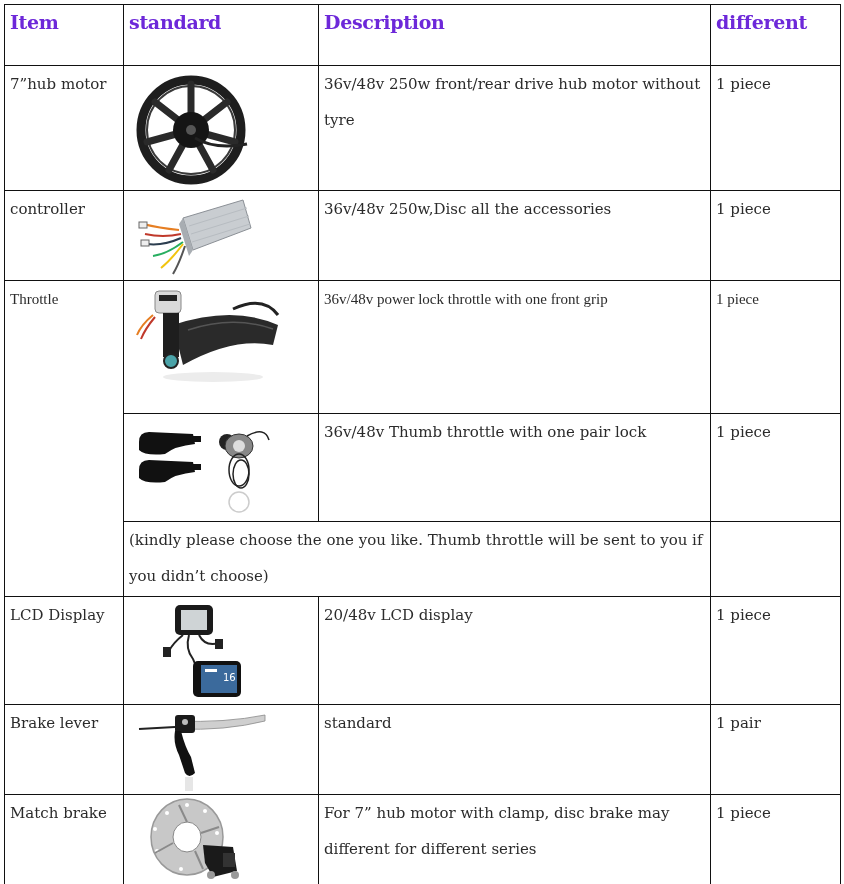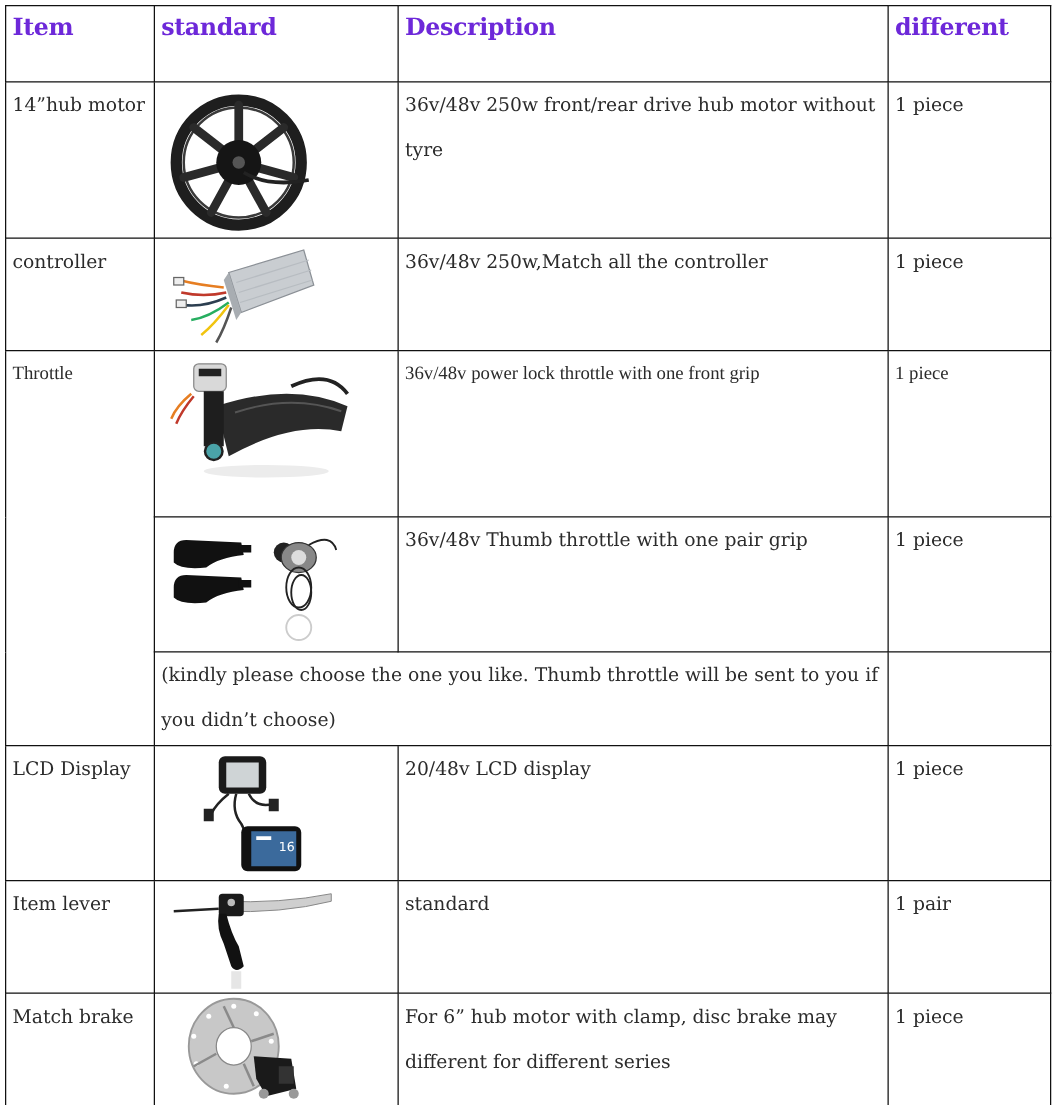--- a/index.html
+++ b/index.html
@@ -39,21 +39,21 @@
     <tr>
       <th>Item</th>
       <th>standard</th>
       <th>Description</th>
       <th>different</th>
     </tr>
   </thead>
   <tbody>
 
     <tr class="r1">
-      <td>14”hub motor</td>
+      <td>7”hub motor</td>
       <td class="pic">
         <svg width="120" height="118" viewBox="0 0 120 118" style="margin:4px 0 0 6px">
           <circle cx="56" cy="60" r="50" fill="none" stroke="#1e1e1e" stroke-width="9"></circle>
           <circle cx="56" cy="60" r="44" fill="none" stroke="#3a3a3a" stroke-width="2"></circle>
           <g stroke="#2a2a2a" stroke-width="7" stroke-linecap="round">
             <line x1="56" y1="60" x2="56" y2="14"></line>
             <line x1="56" y1="60" x2="92" y2="32"></line>
             <line x1="56" y1="60" x2="100" y2="72"></line>
             <line x1="56" y1="60" x2="78" y2="100"></line>
             <line x1="56" y1="60" x2="34" y2="100"></line>
@@ -85,21 +85,21 @@
             <path d="M48 44 Q30 52 14 50" stroke="#2c3e50"></path>
             <path d="M50 48 Q34 60 20 62" stroke="#27ae60"></path>
             <path d="M50 50 Q38 66 28 74" stroke="#f1c40f"></path>
             <path d="M52 52 Q46 70 40 80" stroke="#555"></path>
             <path d="M46 36 Q26 34 10 30" stroke="#e67e22"></path>
           </g>
           <rect x="6" y="28" width="8" height="6" fill="#eee" stroke="#666"></rect>
           <rect x="8" y="46" width="8" height="6" fill="#eee" stroke="#666"></rect>
         </svg>
       </td>
-      <td class="desc">36v/48v 250w,Match all the controller</td>
+      <td class="desc">36v/48v 250w,Disc all the accessories</td>
       <td>1 piece</td>
     </tr>
 
     <tr class="r3">
       <td rowspan="3" class="mid">Throttle</td>
       <td class="pic">
         <svg width="150" height="100" viewBox="0 0 150 100" style="margin:4px 0 0 4px">
           <path d="M40 40 Q100 20 145 40 L140 60 Q100 52 50 80 Z" fill="#2a2a2a"></path>
           <path d="M55 45 Q100 30 140 44" stroke="#555" stroke-width="1.5" fill="none"></path>
           <rect x="22" y="6" width="26" height="22" rx="4" fill="#d9d9d9" stroke="#888"></rect>
@@ -129,21 +129,21 @@
           <g fill="none" stroke="#222" stroke-width="1.5">
             <ellipse cx="104" cy="50" rx="10" ry="16"></ellipse>
             <ellipse cx="106" cy="54" rx="8" ry="14"></ellipse>
             <path d="M112 16 Q130 6 134 20"></path>
           </g>
           <g fill="none" stroke="#ccc" stroke-width="1.5">
             <ellipse cx="104" cy="82" rx="10" ry="10"></ellipse>
           </g>
         </svg>
       </td>
-      <td class="desc">36v/48v Thumb throttle with one pair grip</td>
+      <td class="desc">36v/48v Thumb throttle with one pair lock</td>
       <td>1 piece</td>
     </tr>
 
     <tr class="r5">
       <td colspan="2" class="desc">(kindly please choose the one you like. Thumb throttle will be sent to you if you didn’t choose)</td>
       <td></td>
     </tr>
 
     <tr class="r6">
       <td>LCD Display</td>
@@ -160,21 +160,21 @@
           <rect x="42" y="66" width="36" height="28" fill="#3b6a9c"></rect>
           <text x="64" y="82" font-size="10" fill="#fff" font-family="DejaVu Sans, sans-serif">16</text>
           <rect x="46" y="70" width="12" height="3" fill="#fff"></rect>
         </svg>
       </td>
       <td class="desc">20/48v LCD display</td>
       <td>1 piece</td>
     </tr>
 
     <tr class="r7">
-      <td>Item lever</td>
+      <td>Brake lever</td>
       <td class="pic">
         <svg width="140" height="86" viewBox="0 0 140 86" style="margin:2px 0 0 6px">
           <path d="M42 14 Q90 16 130 8 L130 14 Q90 24 42 22 Z" fill="#cfcfcf" stroke="#888" stroke-width="0.8"></path>
           <rect x="40" y="8" width="20" height="18" rx="3" fill="#1a1a1a"></rect>
           <circle cx="50" cy="15" r="3" fill="#bbb"></circle>
           <path d="M40 20 L4 22" stroke="#222" stroke-width="2"></path>
           <path d="M46 24 Q50 40 56 50 L60 66 Q54 72 50 66 L44 48 Q38 36 40 24 Z" fill="#111"></path>
           <rect x="50" y="70" width="8" height="14" fill="#e6e6e6"></rect>
         </svg>
       </td>
@@ -203,17 +203,17 @@
               <line x1="58" y1="36" x2="76" y2="30"></line>
             <line x1="52" y1="54" x2="60" y2="72"></line>
               <line x1="30" y1="46" x2="12" y2="56"></line>
           </g>
           <path d="M60 48 L90 50 L94 74 L70 80 L62 66 Z" fill="#1a1a1a"></path>
           <rect x="80" y="56" width="12" height="14" fill="#333"></rect>
           <circle cx="68" cy="78" r="4" fill="#999"></circle>
           <circle cx="92" cy="78" r="4" fill="#999"></circle>
         </svg>
       </td>
-      <td class="desc">For 6” hub motor with clamp, disc brake may different for different series</td>
+      <td class="desc">For 7” hub motor with clamp, disc brake may different for different series</td>
       <td>1 piece</td>
     </tr>
   </tbody>
 </table>
 
 </body></html>

